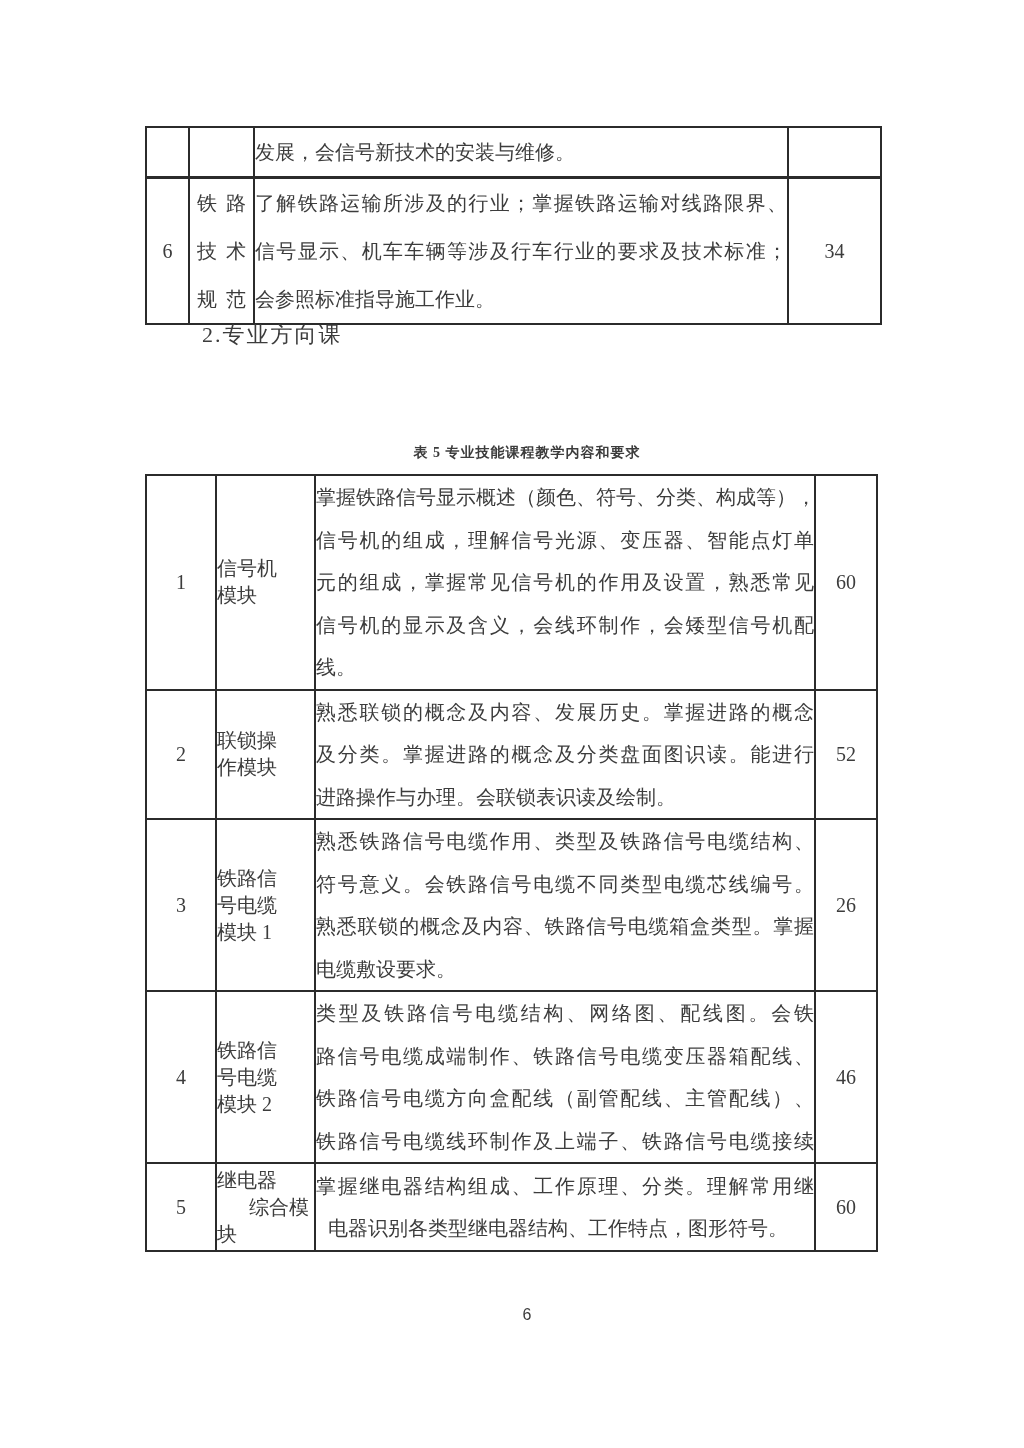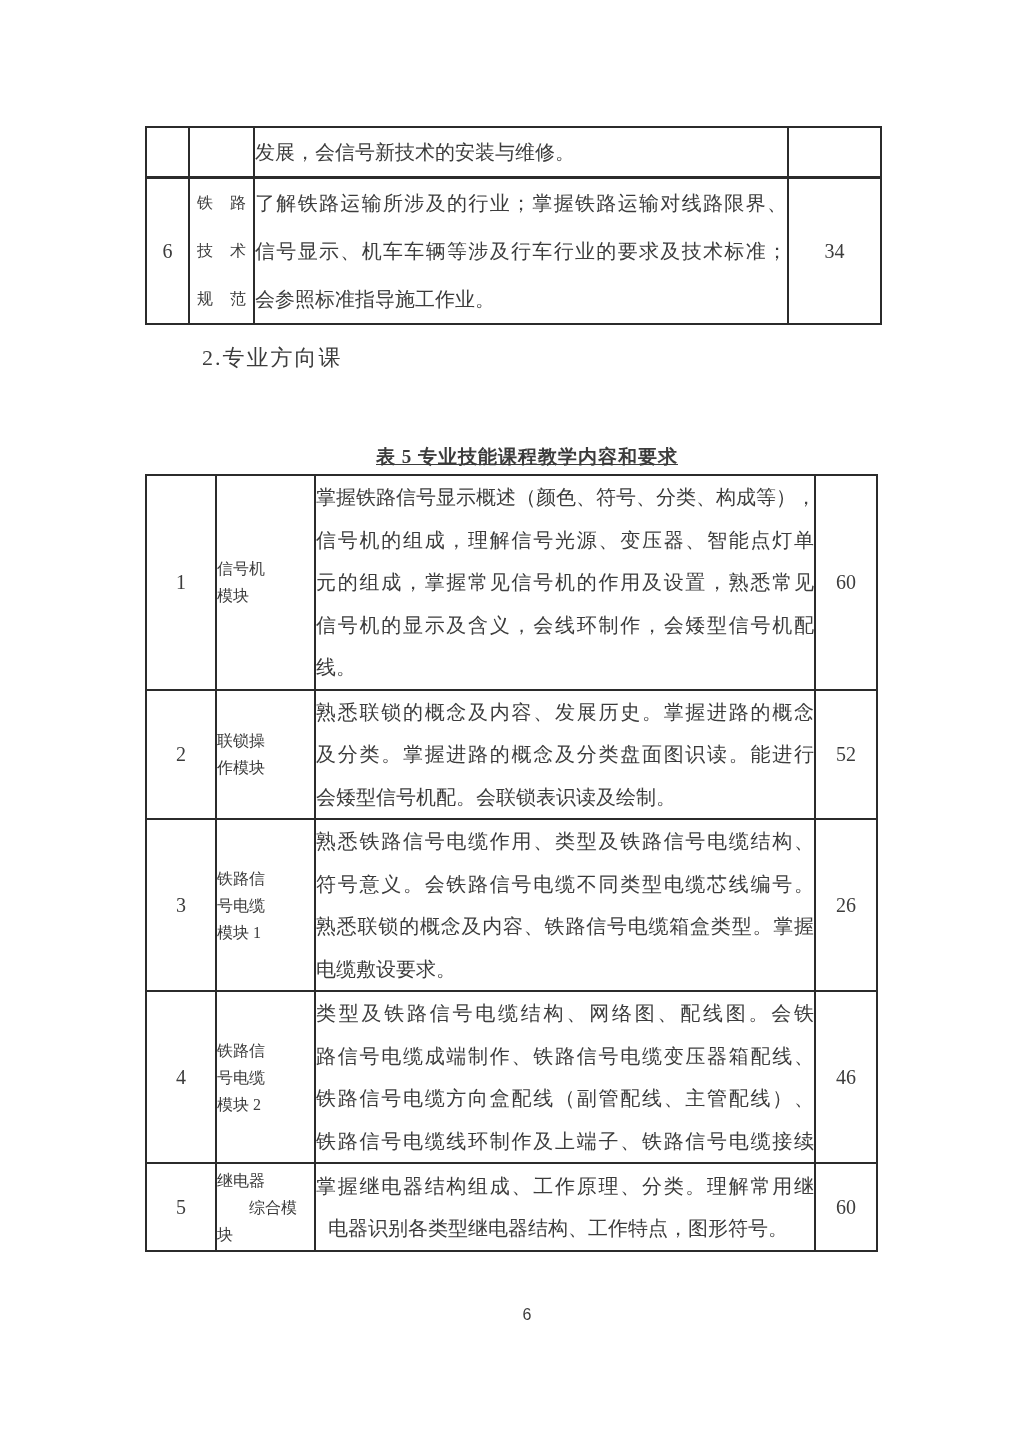--- a/index.html
+++ b/index.html
@@ -24,35 +24,35 @@
   .seq-cell,.hours-cell{text-align:center;font-size:20px;}
 
   .content-cell{padding:0 9px 0 7px;font-size:20px;}
   .content-cell .line{
     text-align:justify;
     text-align-last:justify;
     white-space:nowrap;
   }
   .content-cell .line.no-stretch{text-align-last:left;}
 
-  .name-cell{font-size:16px;padding-left:11px;}
+  .name-cell{font-size:20px;padding-left:11px;}
   .name-cell .nline{white-space:nowrap;}
   .name-cell.spread{padding:0;}
   .name-cell.spread .nline{
     text-align:justify;
     text-align-last:justify;
     padding:0 7px;
   }
 
   .th-cell{text-align:center;font-size:20px;}
   .th-cell .nline{line-height:26px;white-space:nowrap;}
 
-  .heading{position:absolute;left:202px;top:343px;font-size:22px;letter-spacing:2px;white-space:nowrap;}
+  .heading{position:absolute;left:202px;top:320px;font-size:22px;letter-spacing:2px;white-space:nowrap;}
   .paragraph{position:absolute;left:204px;top:394px;font-size:22px;letter-spacing:1px;white-space:nowrap;}
-  .table-title{position:absolute;left:161px;top:444px;width:732px;text-align:center;font-weight:bold;font-size:19px;letter-spacing:1px;white-space:nowrap;text-decoration:underline;}
+  .table-title{position:absolute;left:161px;top:444px;width:732px;text-align:center;font-weight:bold;font-size:14px;letter-spacing:1px;white-space:nowrap;}
   .page-number{position:absolute;left:0;top:1306px;width:1054px;text-align:center;font-size:16px;font-family:"Liberation Sans","DejaVu Sans",sans-serif;}
 </style>
 </head>
 <body>
 
 <div class="page">
 
   <table class="doc-table" id="table-top">
     <colgroup>
       <col style="width:43px">
@@ -116,21 +116,21 @@
         </tr>
         <tr style="height: 127px;">
           <td class="seq-cell">2</td>
           <td class="name-cell">
             <div class="nline" style="line-height: 27px;">联锁操</div>
             <div class="nline" style="line-height: 27px;">作模块</div>
           </td>
           <td class="content-cell">
             <div class="line" style="line-height: 42.5px;">熟悉联锁的概念及内容、发展历史。掌握进路的概念</div>
             <div class="line" style="line-height: 42.5px;">及分类。掌握进路的概念及分类盘面图识读。能进行</div>
-            <div class="line no-stretch" style="line-height: 42.5px;">会矮型信号机配。会联锁表识读及绘制。</div>
+            <div class="line no-stretch" style="line-height: 42.5px;">进路操作与办理。会联锁表识读及绘制。</div>
           </td>
           <td class="hours-cell">52</td>
         </tr>
         <tr style="height: 168px;">
           <td class="seq-cell">3</td>
           <td class="name-cell">
             <div class="nline" style="line-height: 27px;">铁路信</div>
             <div class="nline" style="line-height: 27px;">号电缆</div>
             <div class="nline" style="line-height: 27px;">模块 1</div>
           </td>

